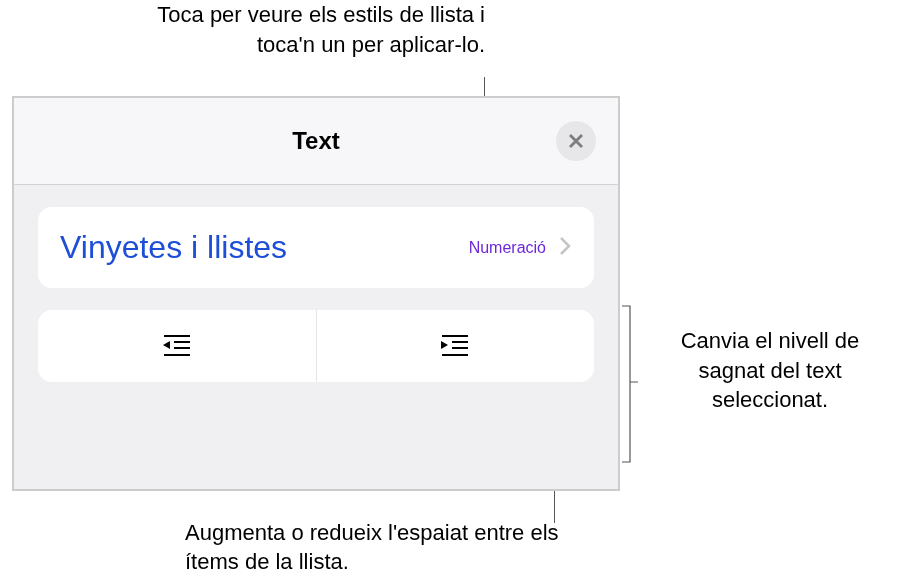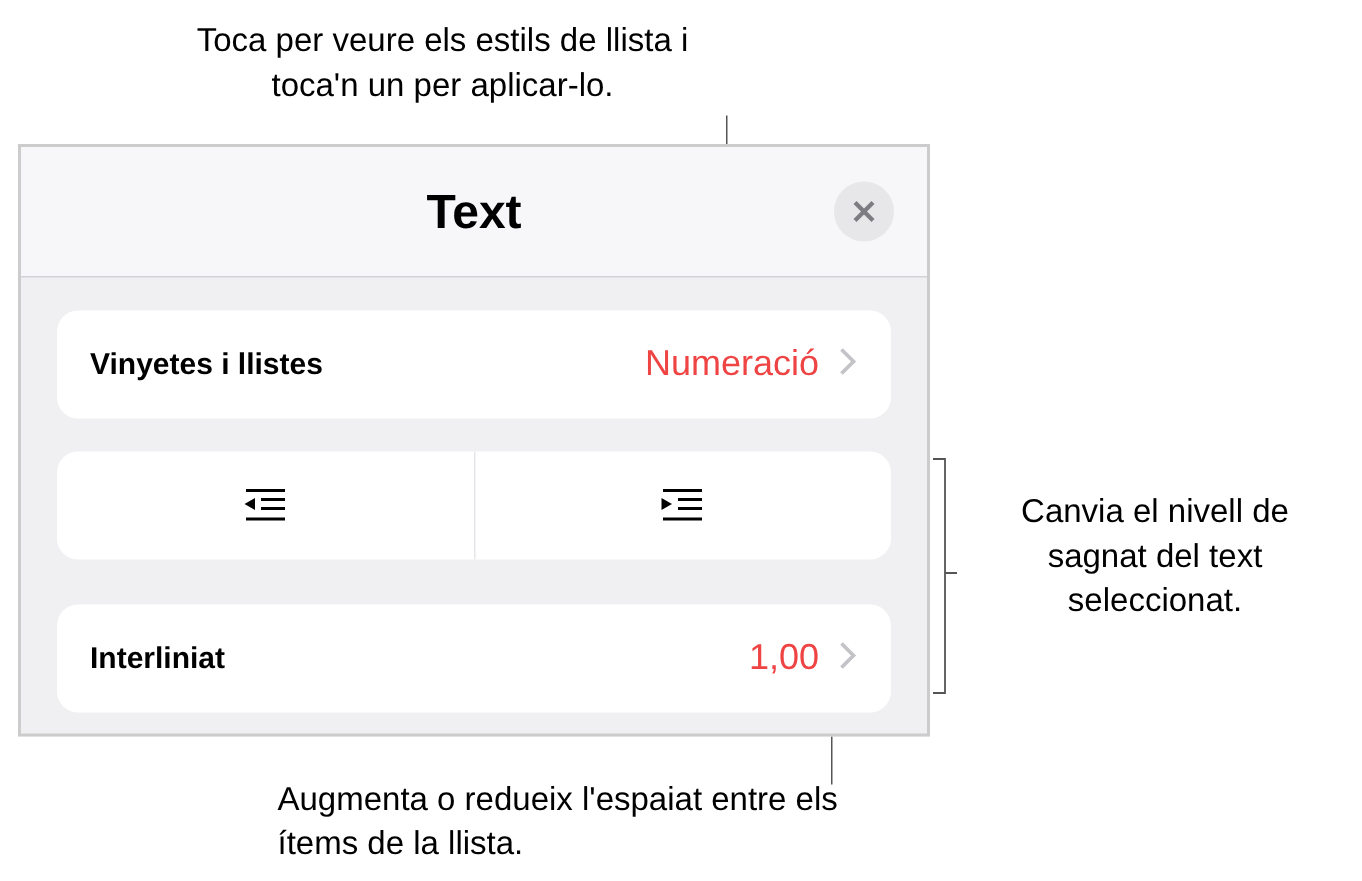--- a/index.html
+++ b/index.html
@@ -14,24 +14,24 @@
       position: relative;
       background: #fff;
     }
     .callout {
       position: absolute;
       color: #000;
       font-size: 22px;
       line-height: 1.35;
     }
     .callout-top {
-      top: 12px;
+      top: 0;
       left: 105px;
       width: 380px;
-      text-align: center;
+      text-align: right;
     }
     .callout-right {
       top: 326px;
       left: 650px;
       width: 240px;
       text-align: center;
     }
     .callout-bottom {
       bottom: 10px;
       left: 185px;
@@ -55,21 +55,21 @@
     .panel-header {
       height: 87px;
       background: #f7f7f9;
       border-bottom: 1.5px solid #d2d2d6;
       position: relative;
       display: flex;
       align-items: center;
       justify-content: center;
     }
     .panel-title {
-      font-size: 32px;
+      font-size: 24px;
       font-weight: 600;
       color: #000;
     }
     .close-btn {
       position: absolute;
       right: 22px;
       top: 50%;
       transform: translateY(-50%);
       width: 40px;
       height: 40px;
@@ -95,28 +95,27 @@
       border-radius: 14px;
       margin-bottom: 22px;
     }
     .row {
       display: flex;
       align-items: center;
       padding: 22px 22px;
       cursor: pointer;
     }
     .row-label {
-      font-size: 20px;
-      color: #000000;
+      font-size: 32px;
+      color: #1d4ed8;
       flex: 1;
-      font-weight: bold;
     }
     .row-value {
-      font-size: 24px;
-      color: #ef4444;
+      font-size: 16px;
+      color: #6d28d9;
       margin-right: 12px;
     }
     .chevron svg {
       width: 14px;
       height: 20px;
       stroke: #c4c4c8;
       stroke-width: 2.5;
       fill: none;
     }
     .indent-row {
@@ -212,26 +211,15 @@
         <svg viewBox="0 0 34 26">
           <line x1="4" y1="3" x2="30" y2="3" stroke-width="2"></line>
           <line x1="14" y1="9" x2="30" y2="9" stroke-width="2"></line>
           <line x1="14" y1="15" x2="30" y2="15" stroke-width="2"></line>
           <line x1="4" y1="22" x2="30" y2="22" stroke-width="2"></line>
           <path d="M 3 8 L 10 12 L 3 16 Z" stroke="none"></path>
         </svg>
       </div>
     </div>
 
-    <div class="row-card" style="margin-bottom:0;">
-      <div class="row">
-        <div class="row-label">Interliniat</div>
-        <div class="row-value">1,00</div>
-        <div class="chevron">
-          <svg viewBox="0 0 14 20">
-              <polyline points="3,2 11,10 3,18"></polyline>
-            </svg>
-        </div>
-      </div>
-    </div>
 
   </div>
 </div>
 
 </body></html>

